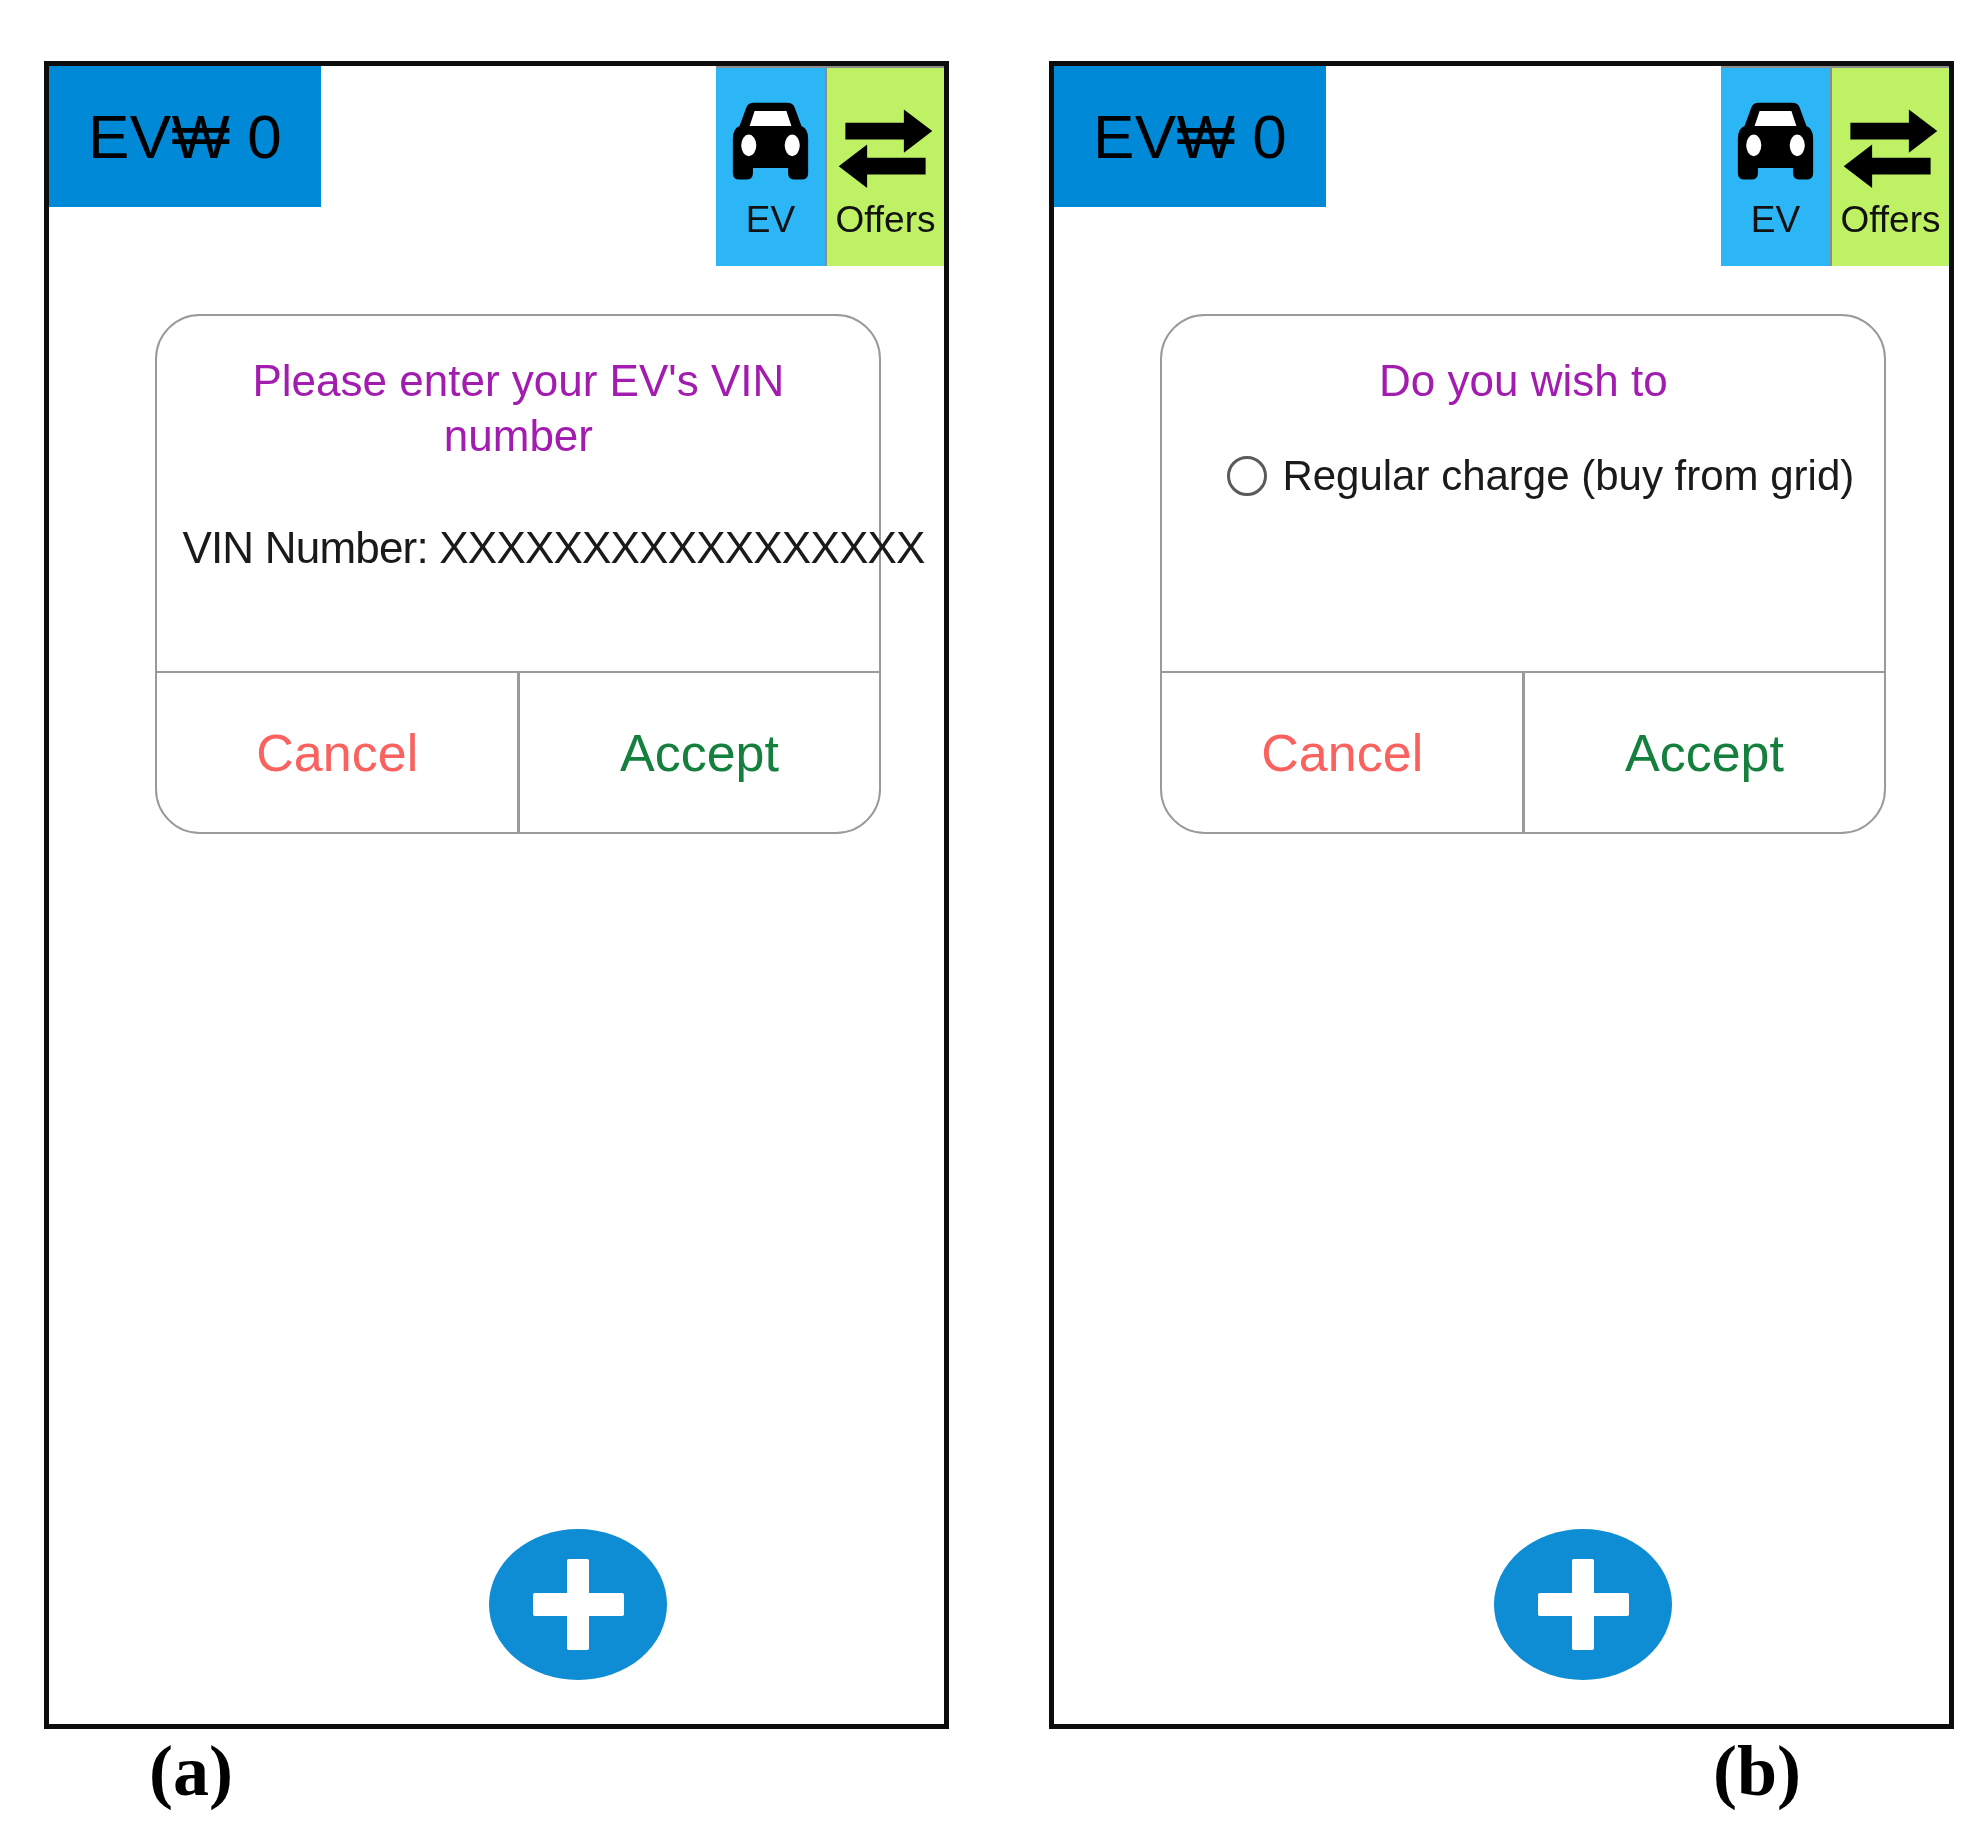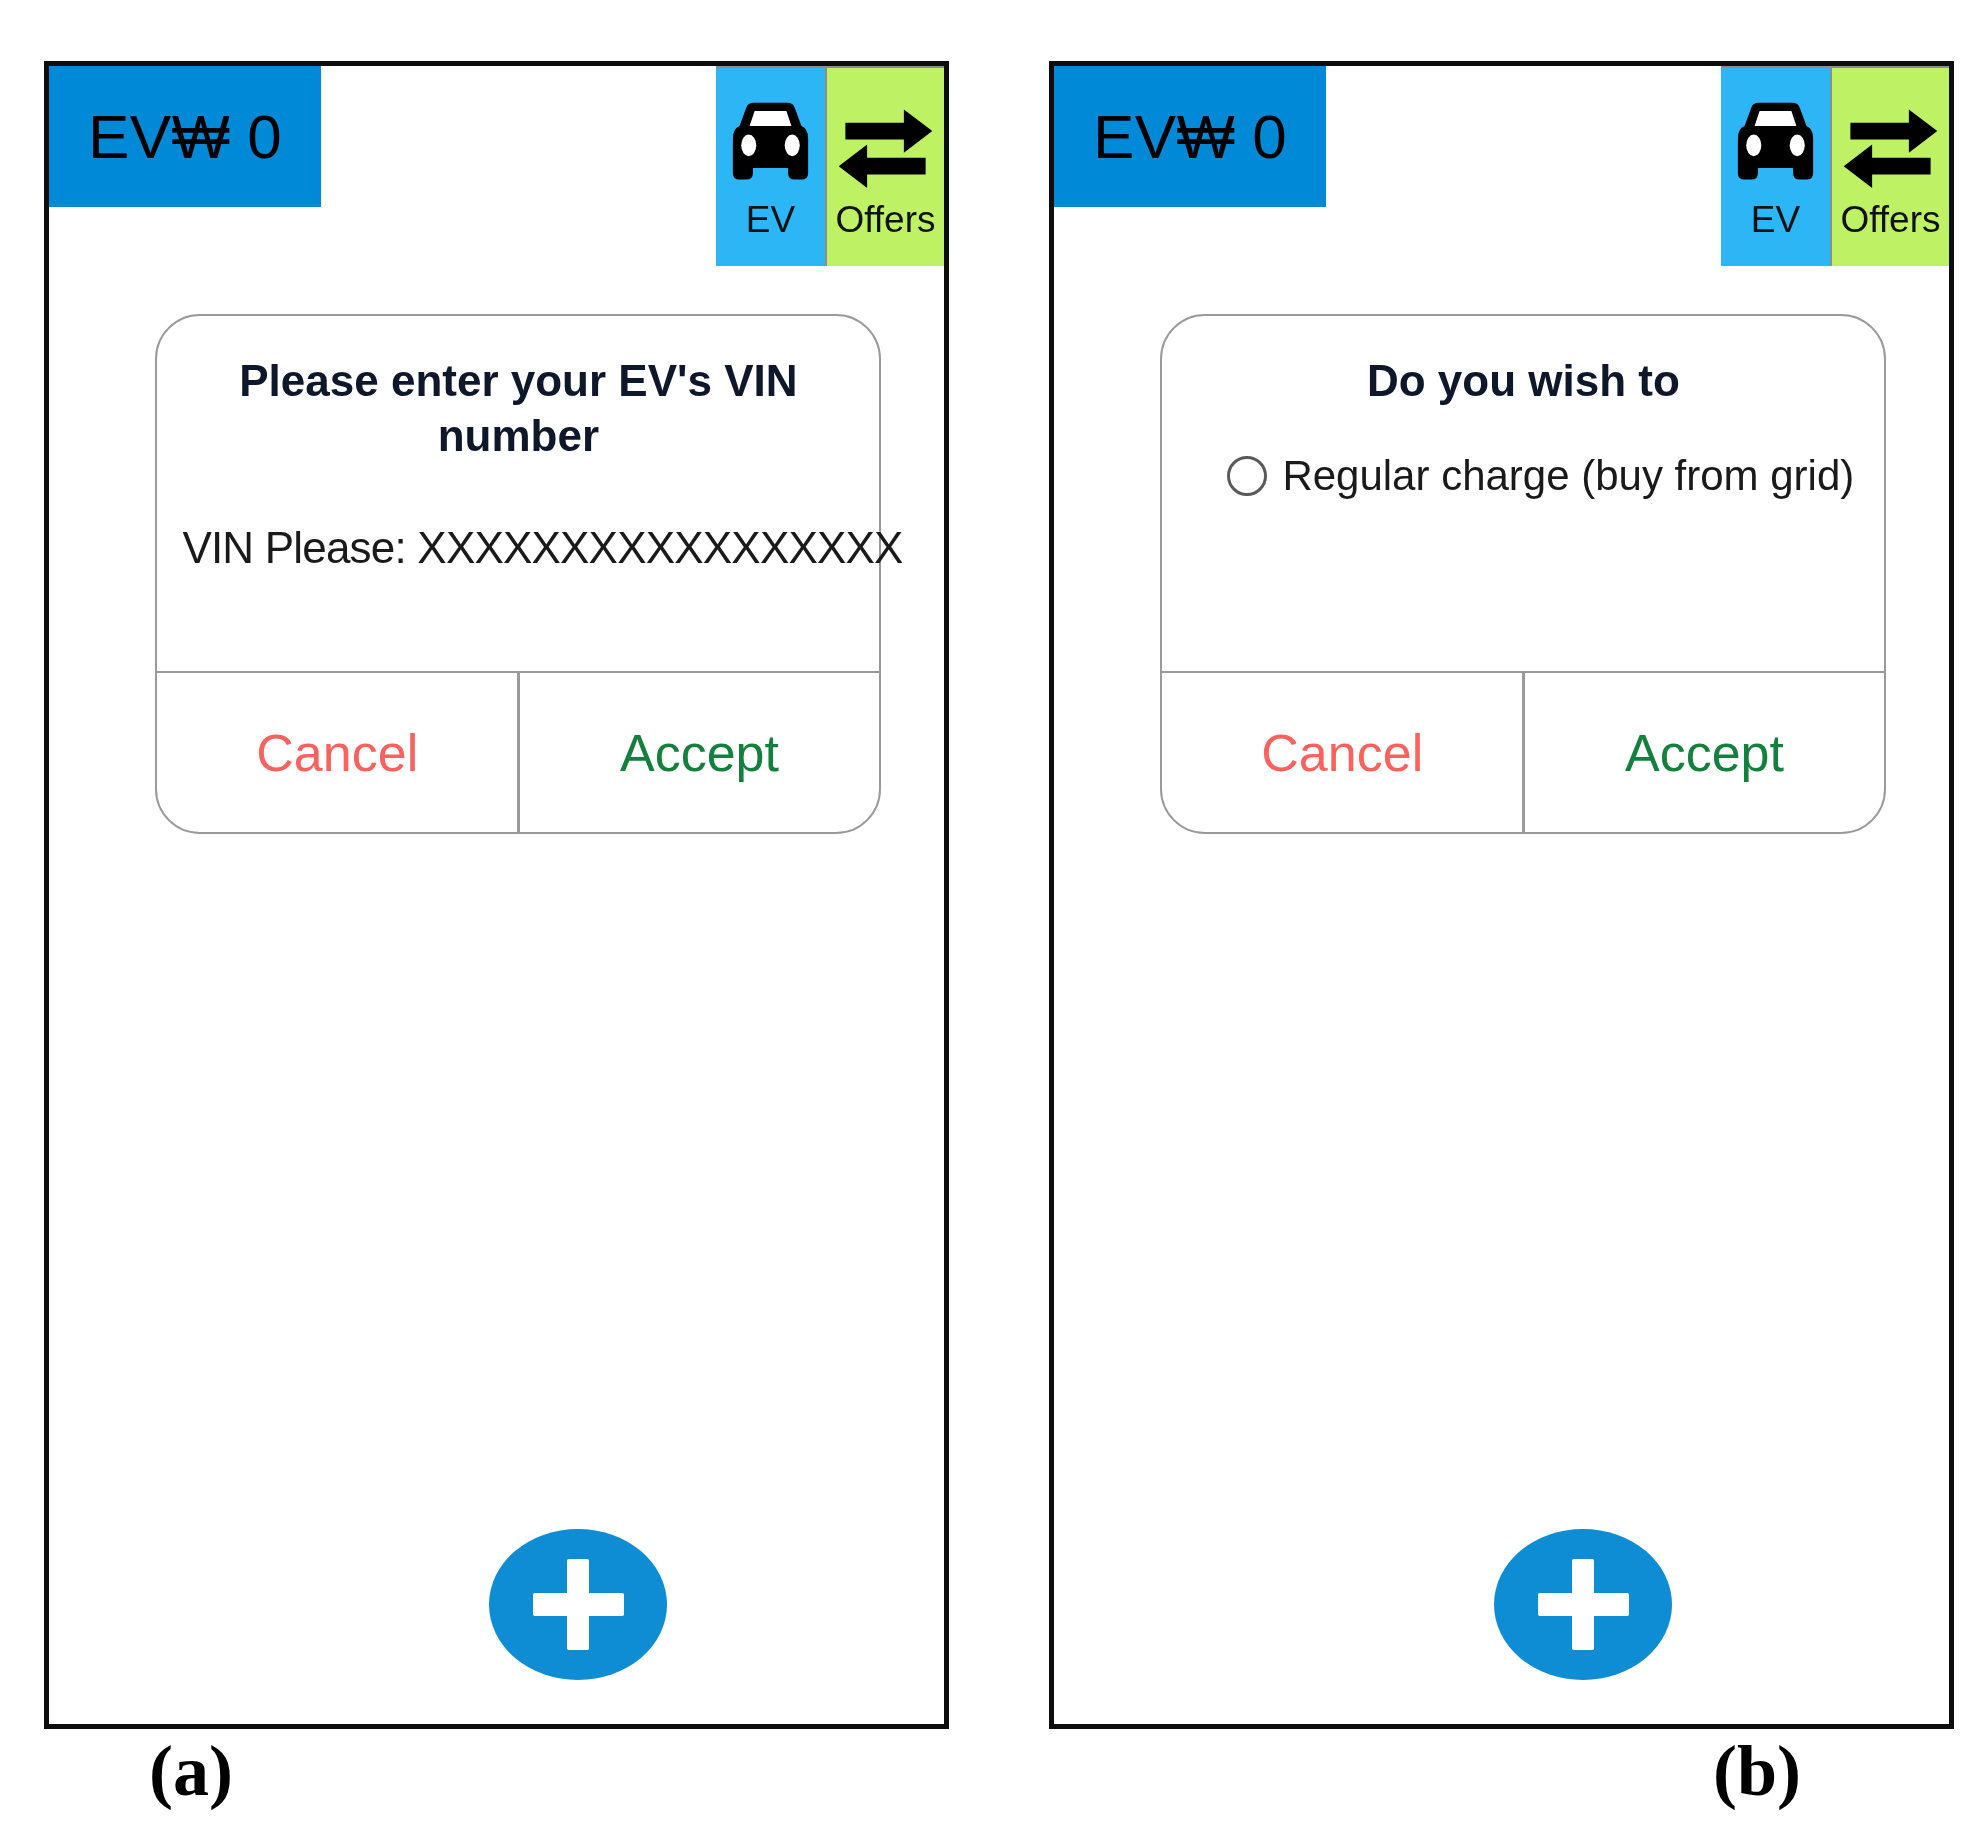--- a/index.html
+++ b/index.html
@@ -46,22 +46,22 @@
   #dialog-a{top:248px;width:726px;height:520px;}
   #dialog-b{top:248px;width:726px;height:520px;}
 
   .dialog-content{
     flex:1 1 auto;
     display:flex;flex-direction:column;
     justify-content:flex-start;
     padding:37px 25px 0 25px;box-sizing:border-box;
   }
   .dialog-title{
-    text-align:center;font-size:44px;color:#0f172a;line-height:1.25;
-    font-weight:700;
+    text-align:center;font-size:44px;color:#a21caf;line-height:1.25;
+    font-weight:400;
   }
   .dialog-vin{
     text-align:center;font-size:44px;color:#1a1a1a;
     margin-top:60px;white-space:nowrap;letter-spacing:-0.8px;
   }
 
   
   .option-list{margin-top:44px;display:flex;flex-direction:column;gap:42px;padding-left:40px;}
   .option-row{display:flex;align-items:center;gap:15px;}
   .radio{
@@ -131,21 +131,21 @@
   <div class="appbar">
     <span class="appbar-title">EV</span>
     <span class="appbar-balance">₩ 0</span>
   </div>
 
   <div class="screen-body">
 
     <div class="dialog" id="dialog-a">
       <div class="dialog-content">
         <div class="dialog-title">Please enter your EV's VIN number</div>
-        <div class="dialog-vin">VIN Please: XXXXXXXXXXXXXXXXX</div>
+        <div class="dialog-vin">VIN Number: XXXXXXXXXXXXXXXXX</div>
       </div>
       <div class="dialog-actions">
         <button class="dlg-btn cancel">Cancel</button>
         <div class="dlg-sep"></div>
         <button class="dlg-btn accept">Accept</button>
       </div>
     </div>
 
     <button class="fab">
       <span class="plus-h"></span>

